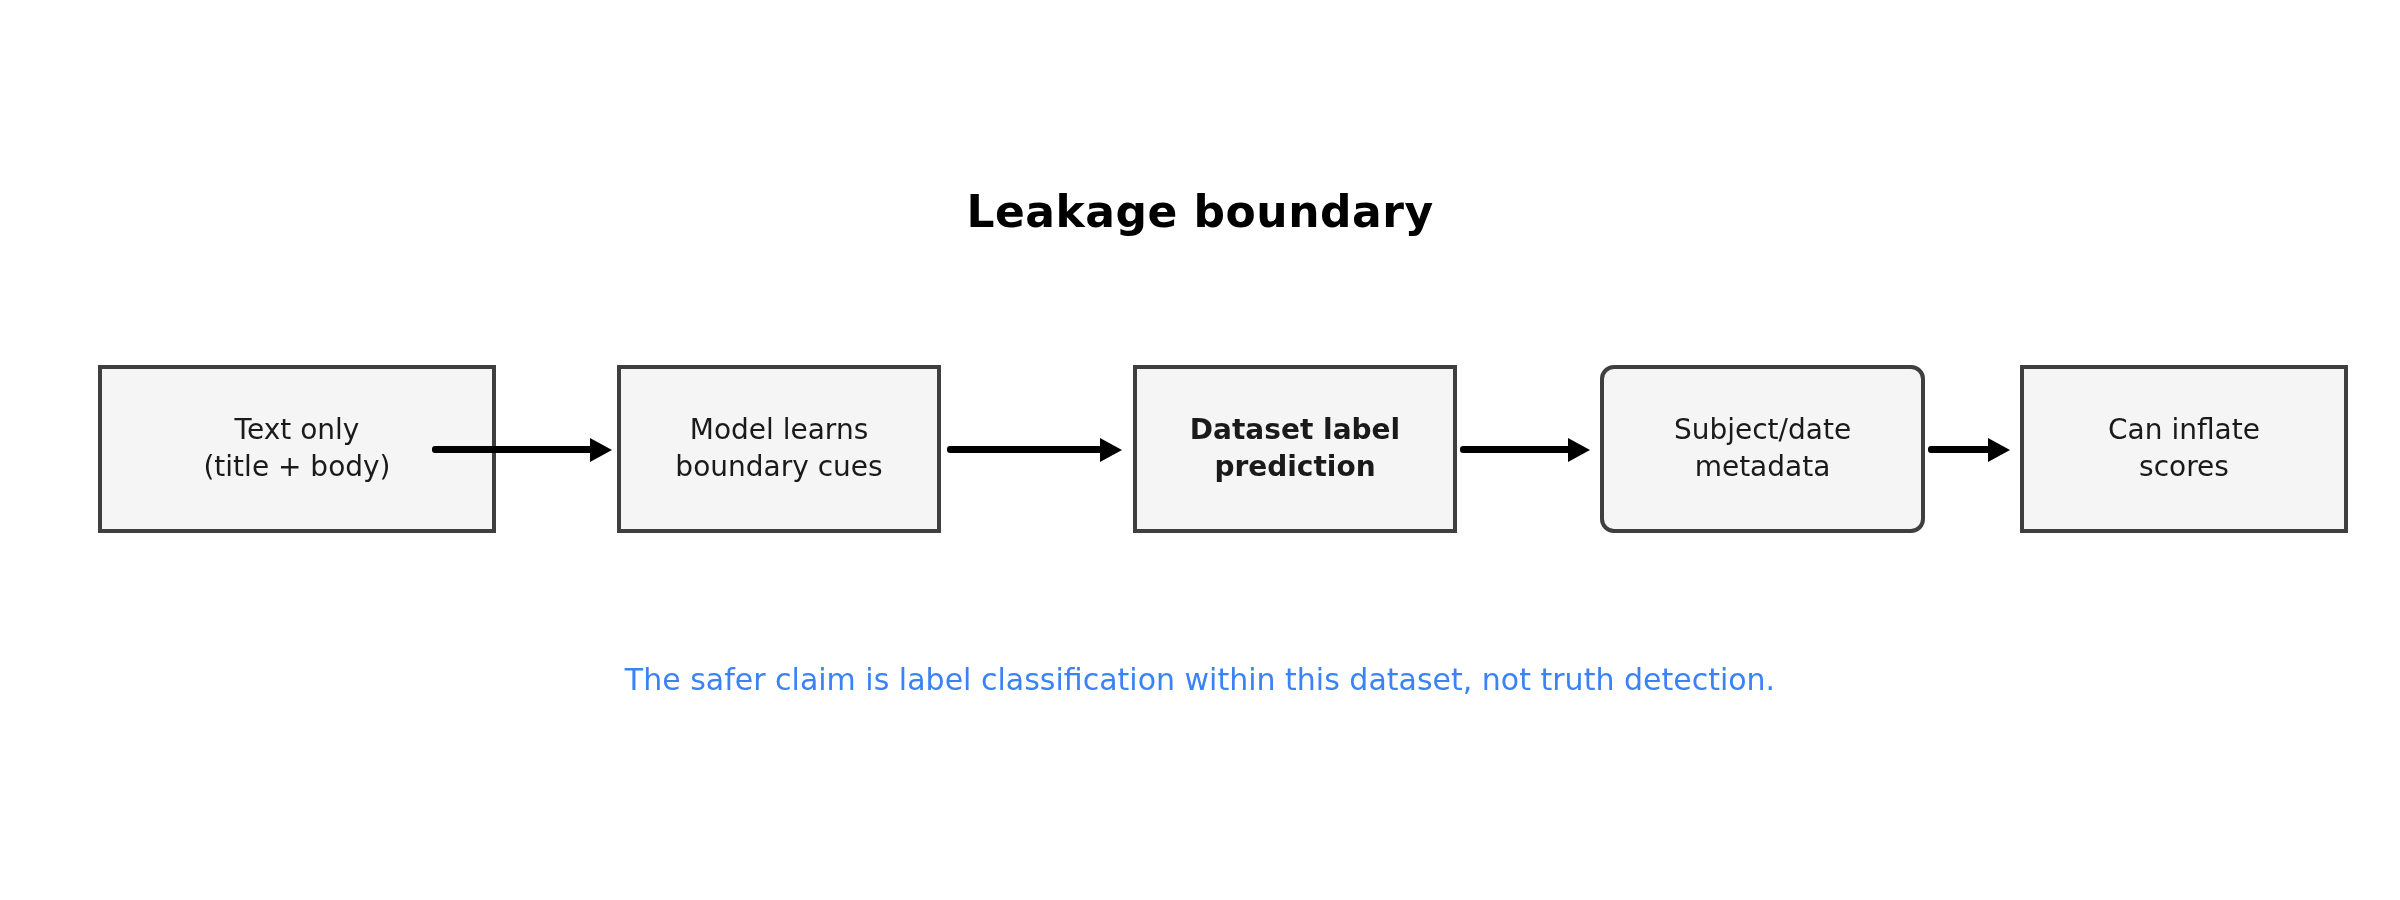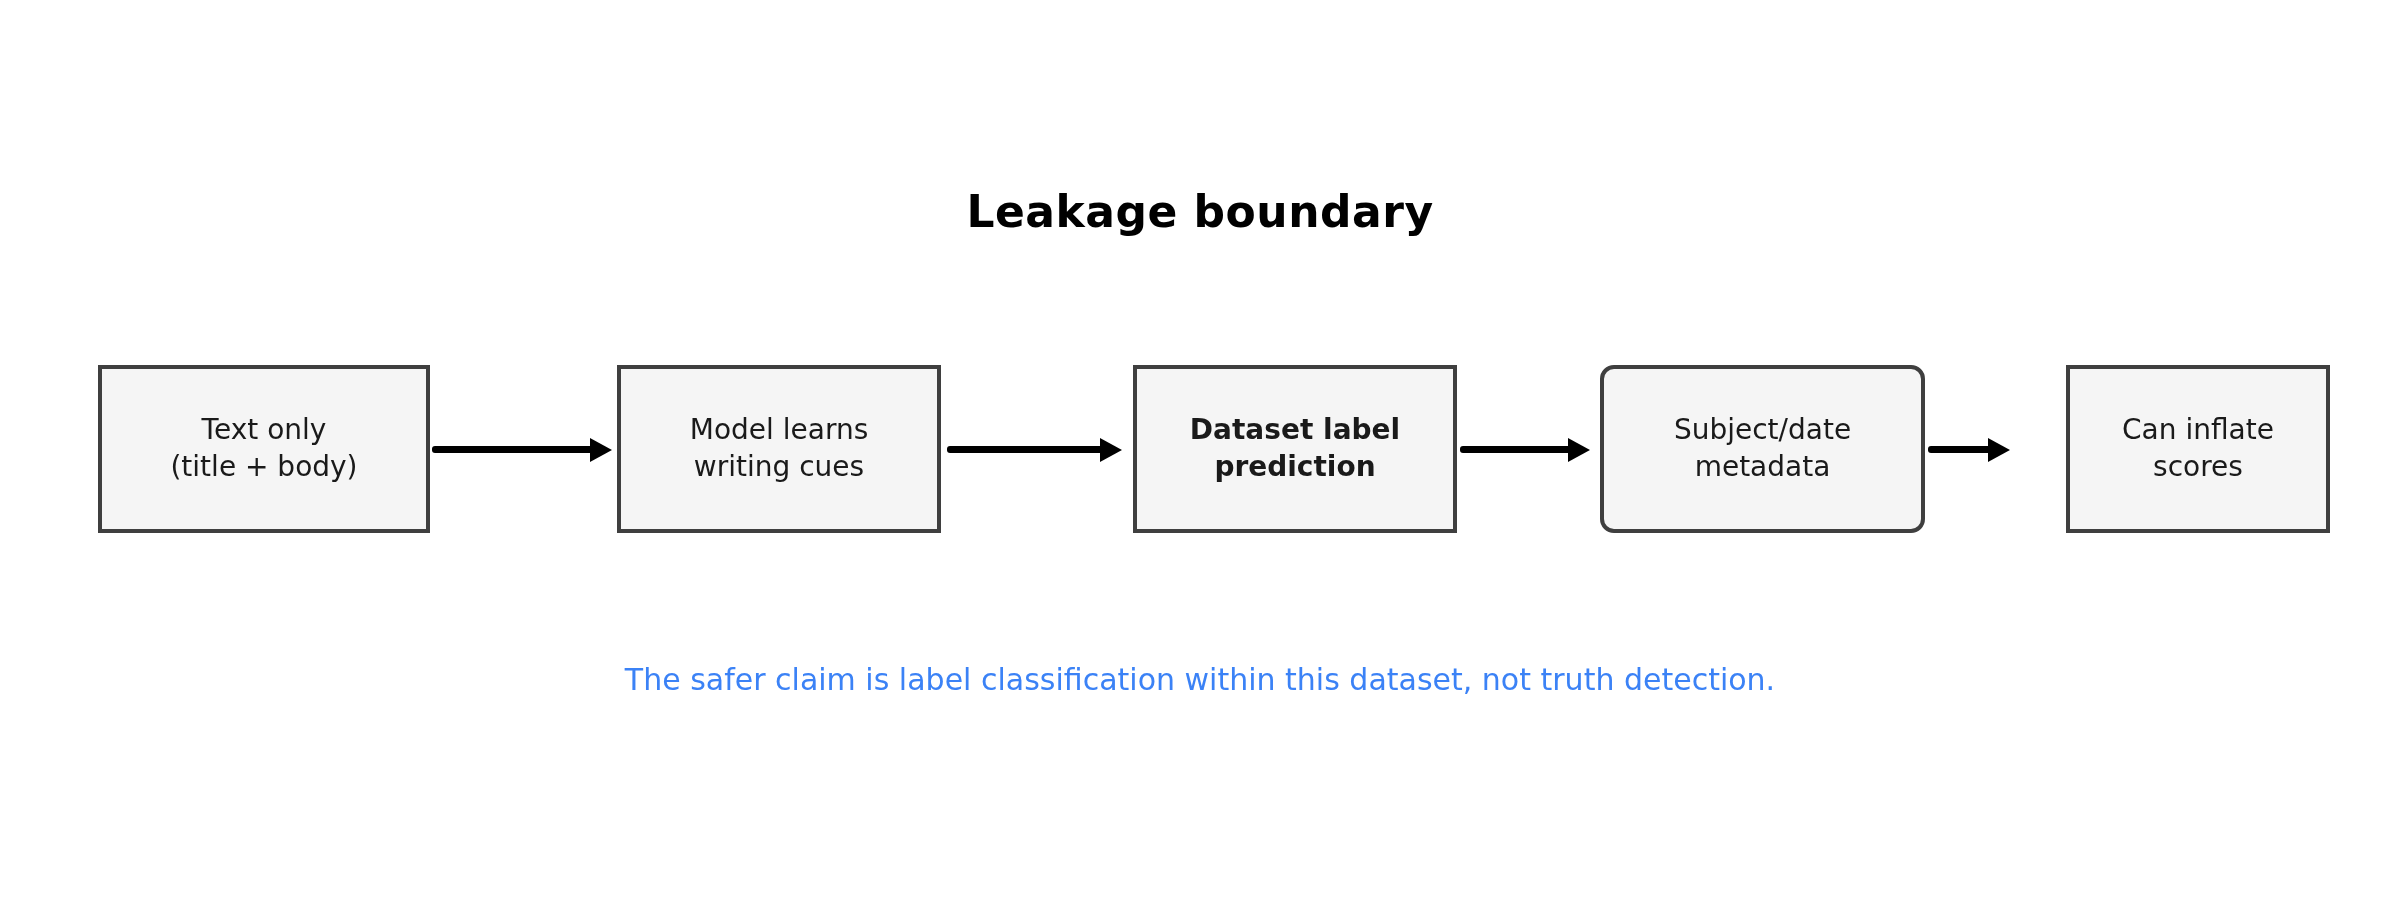--- a/index.html
+++ b/index.html
@@ -37,25 +37,25 @@
     align-items: center;
     justify-content: center;
   }
   .node-label {
     text-align: center;
     font-size: 28px;
     line-height: 1.32;
     color: #1a1a1a;
     white-space: pre-line;
   }
-  .node-1 { left: 98px;   width: 332px; }
+  .node-1 { left: 98px;   width: 398px; }
   .node-2 { left: 617px;  width: 324px; }
   .node-3 { left: 1133px; width: 324px; font-weight: bold; }
   .node-4 { left: 1600px; width: 325px; border-radius: 14px; }
-  .node-5 { left: 2020px; width: 264px; margin-left: 46px; }
+  .node-5 { left: 2020px; width: 328px; }
 
   .arrow {
     position: absolute;
     top: 450px;
     height: 0;
   }
   .arrow-line {
     position: absolute;
     left: 0;
     right: 18px;
@@ -101,21 +101,21 @@
 (title + body)</div>
   </div>
 
   <div class="arrow arrow-1">
     <div class="arrow-line"></div>
     <div class="arrow-head"></div>
   </div>
 
   <div class="node node-2">
     <div class="node-label">Model learns
-writing cues</div>
+boundary cues</div>
   </div>
 
   <div class="arrow arrow-2">
     <div class="arrow-line"></div>
     <div class="arrow-head"></div>
   </div>
 
   <div class="node node-3">
     <div class="node-label">Dataset label
 prediction</div>

